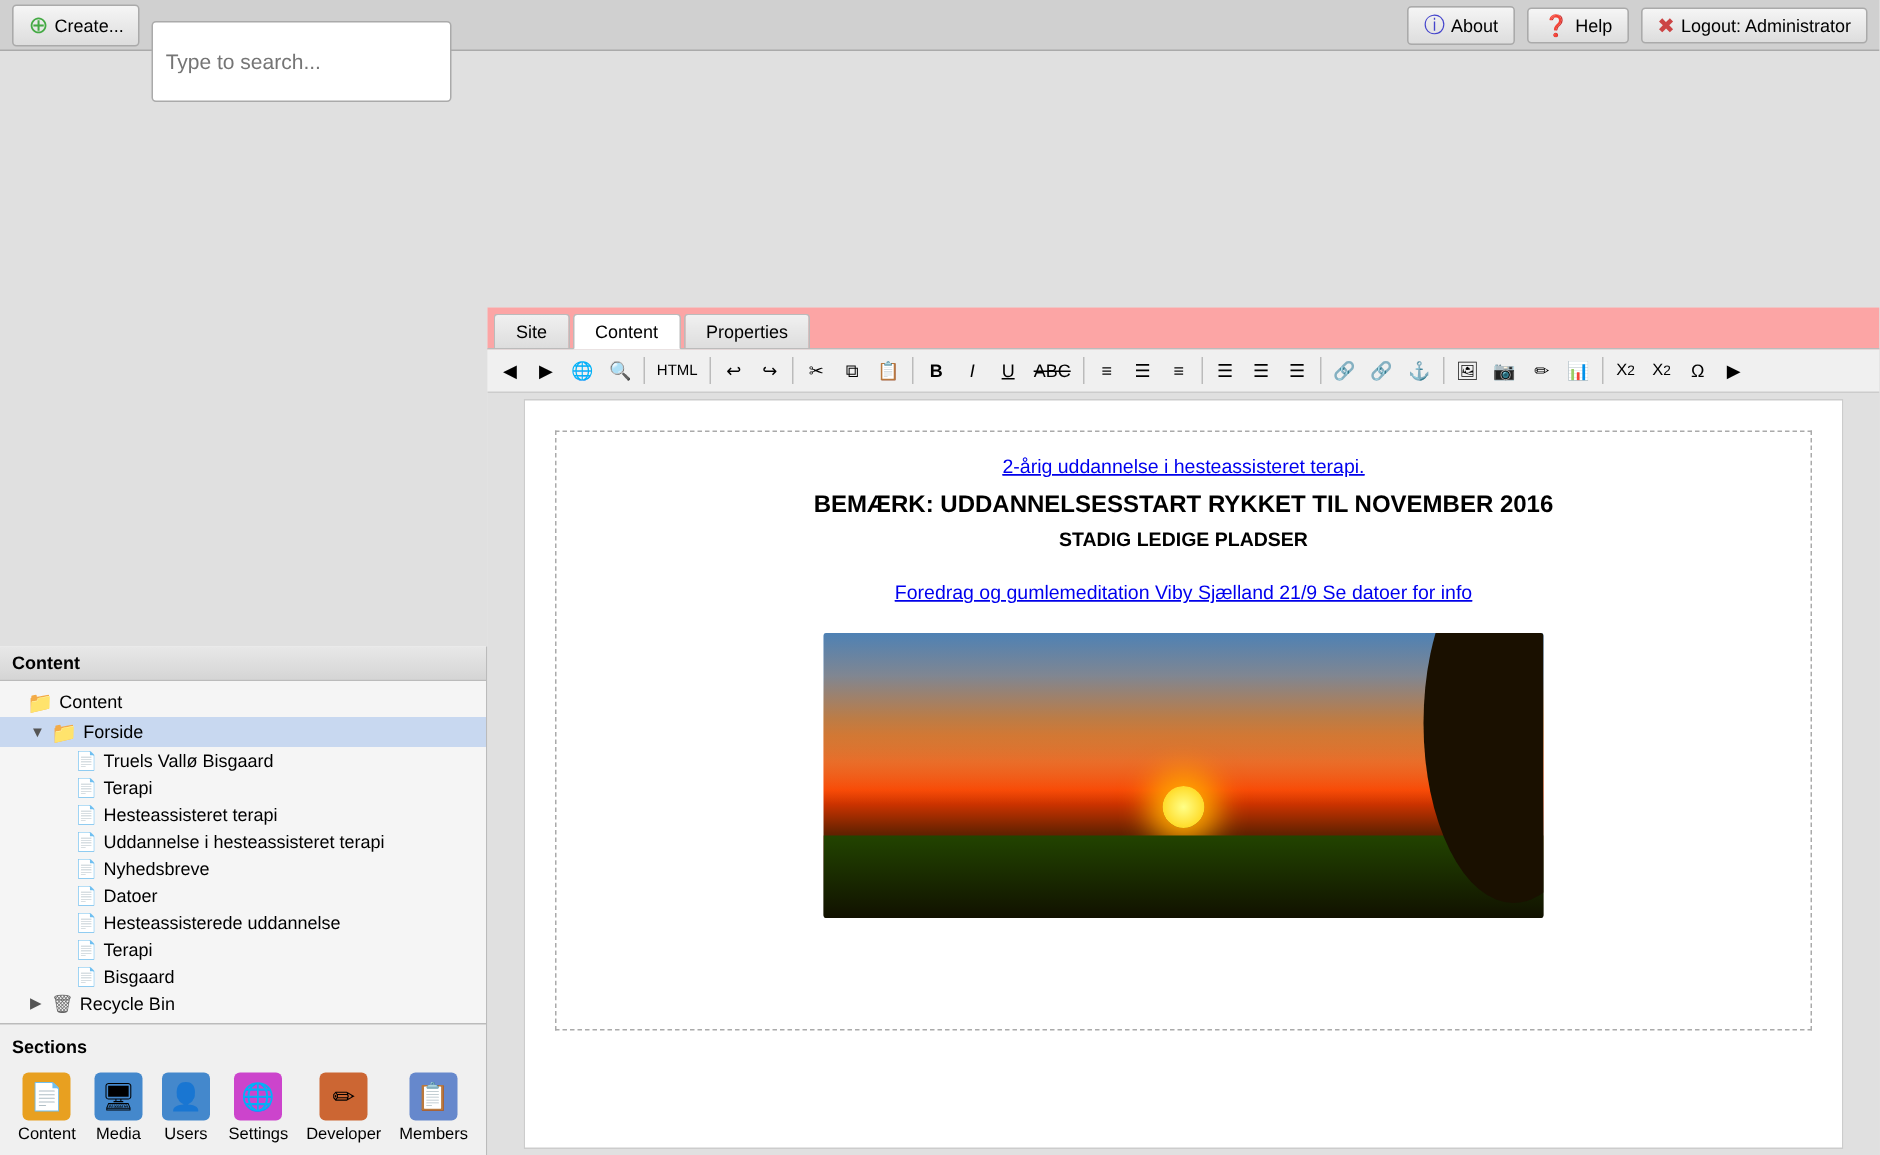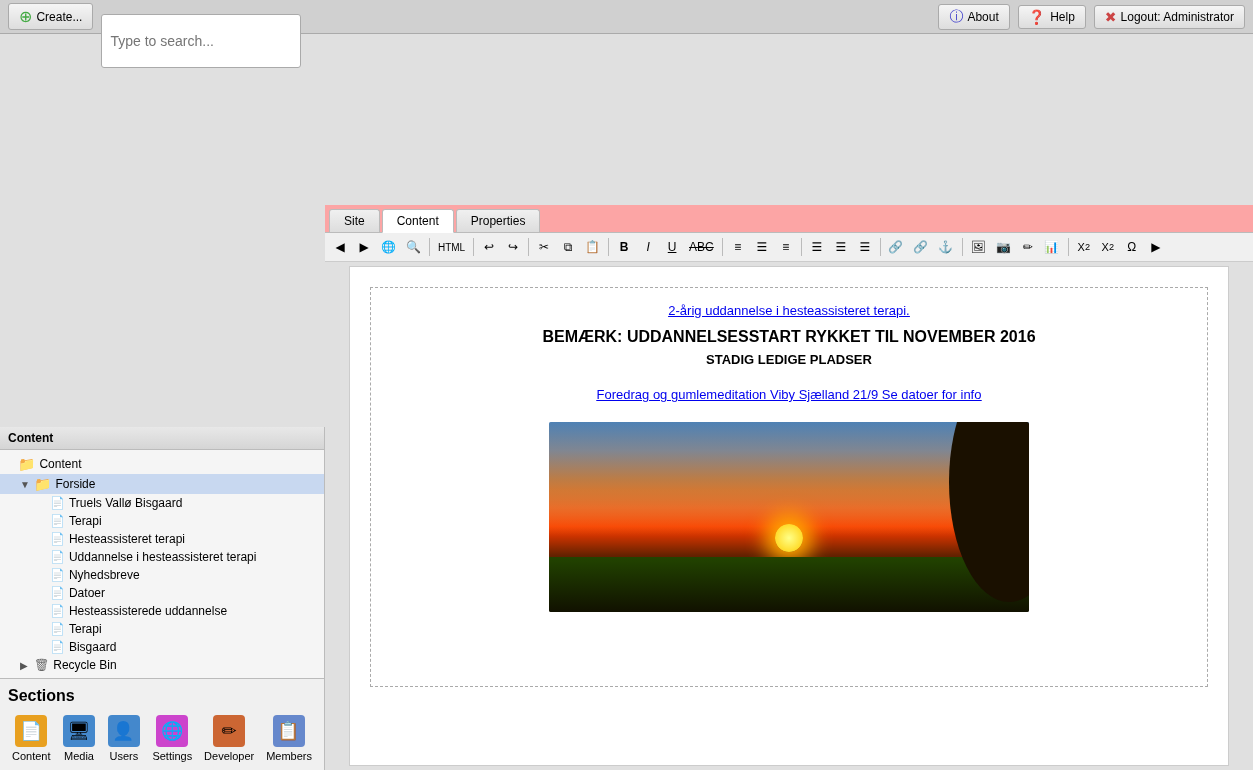--- a/index.html
+++ b/index.html
@@ -56,21 +56,21 @@
     .folder-icon { color: #f0c040; font-size: 14px; }
     .doc-icon { color: #888; font-size: 12px; }
     .recycle-icon { color: #666; font-size: 12px; }
 
     
     #sections-panel {
       border-top: 1px solid #bbb; background: #f0f0f0;
       padding: 6px 4px 4px;
     }
     #sections-header {
-      font-weight: bold; font-size: 16px; padding: 2px 4px 6px;
+      font-weight: bold; font-size: 12px; padding: 2px 4px 6px;
     }
     #sections-icons {
       display: flex; gap: 4px; justify-content: flex-start; padding: 0 4px;
     }
     .section-item {
       display: flex; flex-direction: column; align-items: center;
       width: 58px; padding: 4px; cursor: pointer; border-radius: 3px;
       font-size: 11px;
     }
     .section-icon-box {

